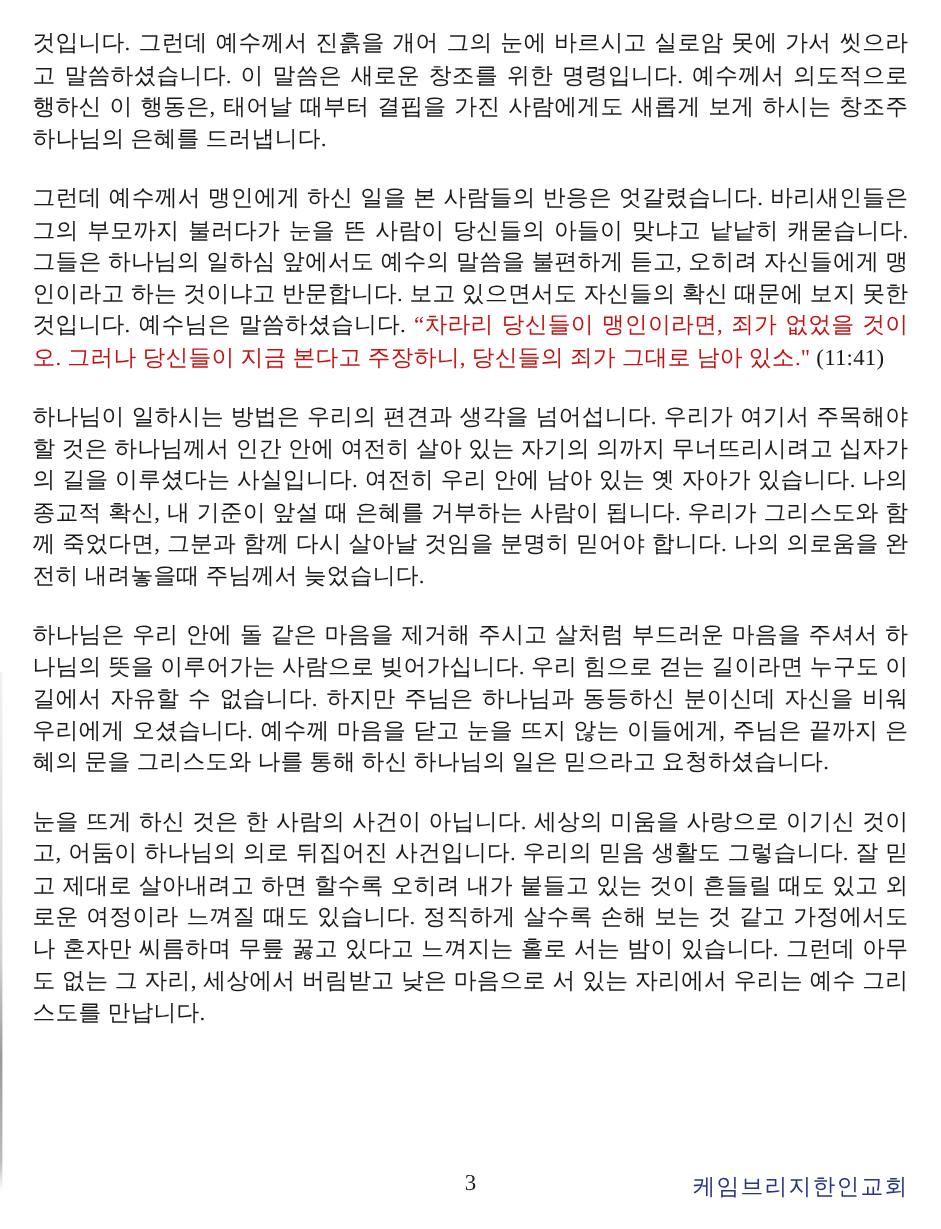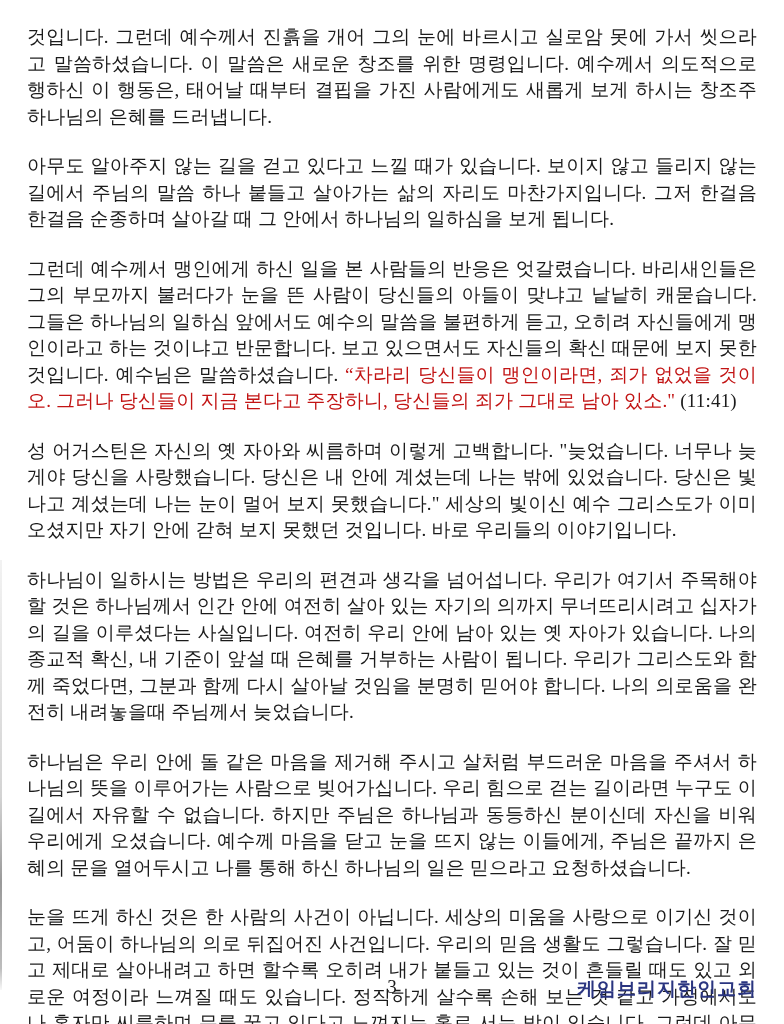--- a/index.html
+++ b/index.html
@@ -40,21 +40,21 @@
     left: 0;
     right: 0;
     text-align: center;
     color: var(--body-text, #1b1b1b);
   }
   .church-name {
     position: absolute;
     right: 0;
     top: 0;
     color: var(--footer-blue, #2a3580);
-    font-weight: 700;
+    font-weight: 400;
     letter-spacing: 1px;
   }
   .edge-artifact {
     position: absolute;
     left: 0;
     top: 560px;
     width: 2px;
     height: 430px;
     background: linear-gradient(to bottom,
       rgba(130,130,130,0.10),
@@ -67,38 +67,32 @@
 </style>
 </head>
 <body>
 
 <div class="page">
 
   <p>
     <span class="seg">것입니다. 그런데 예수께서 진흙을 개어 그의 눈에 바르시고 실로암 못에 가서 씻으라고 말씀하셨습니다. 이 말씀은 새로운 창조를 위한 명령입니다. 예수께서 의도적으로 행하신 이 행동은, 태어날 때부터 결핍을 가진 사람에게도 새롭게 보게 하시는 창조주 하나님의 은혜를 드러냅니다.</span>
   </p>
 
-  <p>
-    <span class="seg">아무도 알아주지 않는 길을 걷고 있다고 느낄 때가 있습니다. 보이지 않고 들리지 않는 길에서 주님의 말씀 하나 붙들고 살아가는 삶의 자리도 마찬가지입니다. 그저 한걸음 한걸음 순종하며 살아갈 때 그 안에서 하나님의 일하심을 보게 됩니다.</span>
-  </p>
 
   <p>
     <span class="seg">그런데 예수께서 맹인에게 하신 일을 본 사람들의 반응은 엇갈렸습니다. 바리새인들은 그의 부모까지 불러다가 눈을 뜬 사람이 당신들의 아들이 맞냐고 낱낱히 캐묻습니다. 그들은 하나님의 일하심 앞에서도 예수의 말씀을 불편하게 듣고, 오히려 자신들에게 맹인이라고 하는 것이냐고 반문합니다. 보고 있으면서도 자신들의 확신 때문에 보지 못한 것입니다. 예수님은 말씀하셨습니다. </span><span class="seg red">“차라리 당신들이 맹인이라면, 죄가 없었을 것이오. 그러나 당신들이 지금 본다고 주장하니, 당신들의 죄가 그대로 남아 있소."</span><span class="seg"> (11:41)</span>
   </p>
 
-  <p>
-    <span class="seg">성 어거스틴은 자신의 옛 자아와 씨름하며 이렇게 고백합니다. "늦었습니다. 너무나 늦게야 당신을 사랑했습니다. 당신은 내 안에 계셨는데 나는 밖에 있었습니다. 당신은 빛나고 계셨는데 나는 눈이 멀어 보지 못했습니다." 세상의 빛이신 예수 그리스도가 이미 오셨지만 자기 안에 갇혀 보지 못했던 것입니다. 바로 우리들의 이야기입니다.</span>
-  </p>
 
   <p>
     <span class="seg">하나님이 일하시는 방법은 우리의 편견과 생각을 넘어섭니다. 우리가 여기서 주목해야 할 것은 하나님께서 인간 안에 여전히 살아 있는 자기의 의까지 무너뜨리시려고 십자가의 길을 이루셨다는 사실입니다. 여전히 우리 안에 남아 있는 옛 자아가 있습니다. 나의 종교적 확신, 내 기준이 앞설 때 은혜를 거부하는 사람이 됩니다. 우리가 그리스도와 함께 죽었다면, 그분과 함께 다시 살아날 것임을 분명히 믿어야 합니다. 나의 의로움을 완전히 내려놓을때 주님께서 늦었습니다.</span>
   </p>
 
   <p>
-    <span class="seg">하나님은 우리 안에 돌 같은 마음을 제거해 주시고 살처럼 부드러운 마음을 주셔서 하나님의 뜻을 이루어가는 사람으로 빚어가십니다. 우리 힘으로 걷는 길이라면 누구도 이 길에서 자유할 수 없습니다. 하지만 주님은 하나님과 동등하신 분이신데 자신을 비워 우리에게 오셨습니다. 예수께 마음을 닫고 눈을 뜨지 않는 이들에게, 주님은 끝까지 은혜의 문을 열어두시고 나를 통해 하신 하나님의 일은 믿으라고 요청하셨습니다.</span>
+    <span class="seg">하나님은 우리 안에 돌 같은 마음을 제거해 주시고 살처럼 부드러운 마음을 주셔서 하나님의 뜻을 이루어가는 사람으로 빚어가십니다. 우리 힘으로 걷는 길이라면 누구도 이 길에서 자유할 수 없습니다. 하지만 주님은 하나님과 동등하신 분이신데 자신을 비워 우리에게 오셨습니다. 예수께 마음을 닫고 눈을 뜨지 않는 이들에게, 주님은 끝까지 은혜의 문을 그리스도와 나를 통해 하신 하나님의 일은 믿으라고 요청하셨습니다.</span>
   </p>
 
   <p>
     <span class="seg">눈을 뜨게 하신 것은 한 사람의 사건이 아닙니다. 세상의 미움을 사랑으로 이기신 것이고, 어둠이 하나님의 의로 뒤집어진 사건입니다. 우리의 믿음 생활도 그렇습니다. 잘 믿고 제대로 살아내려고 하면 할수록 오히려 내가 붙들고 있는 것이 흔들릴 때도 있고 외로운 여정이라 느껴질 때도 있습니다. 정직하게 살수록 손해 보는 것 같고 가정에서도 나 혼자만 씨름하며 무릎 꿇고 있다고 느껴지는 홀로 서는 밤이 있습니다. 그런데 아무도 없는 그 자리, 세상에서 버림받고 낮은 마음으로 서 있는 자리에서 우리는 예수 그리스도를 만납니다.</span>
   </p>
 
   <div class="edge-artifact"></div>
 
   <div class="footer">
     <span class="page-number">3</span>

